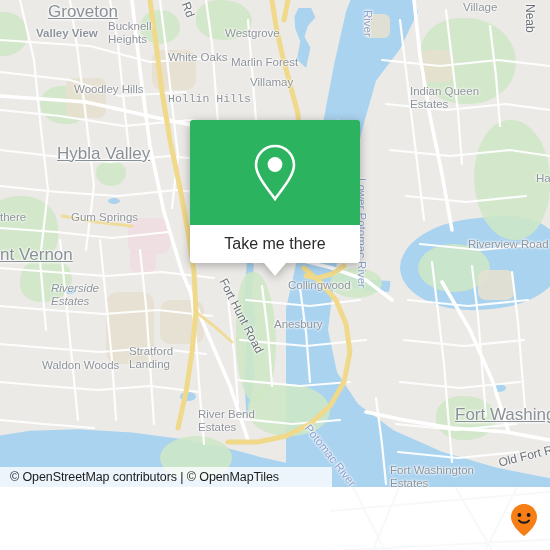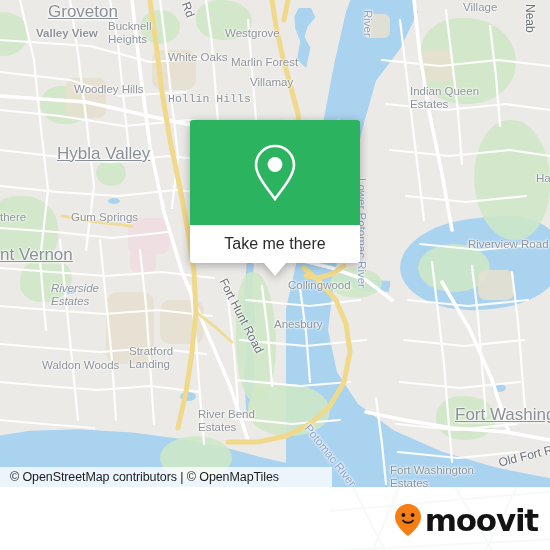--- a/index.html
+++ b/index.html
@@ -337,16 +337,15 @@
     </svg>
 
 
     <div class="brand">
       <svg width="28" height="34" viewBox="0 0 28 34">
         <path d="M14 1 C6.8 1 1 6.8 1 14 C1 22 10 30 14 33 C18 30 27 22 27 14 C27 6.8 21.2 1 14 1 Z" fill="#f67e15"></path>
         <circle cx="9.4" cy="12" r="1.9" fill="#1a1a1a"></circle>
         <circle cx="18.6" cy="12" r="1.9" fill="#1a1a1a"></circle>
         <path d="M9 17.6 C10.8 20.4 17.2 20.4 19 17.6" stroke="#1a1a1a" stroke-width="1.9" fill="none" stroke-linecap="round"></path>
       </svg>
-      <span class="brand-word">moovit</span>
     </div>
   </div>
 </div>
 
 </body></html>

